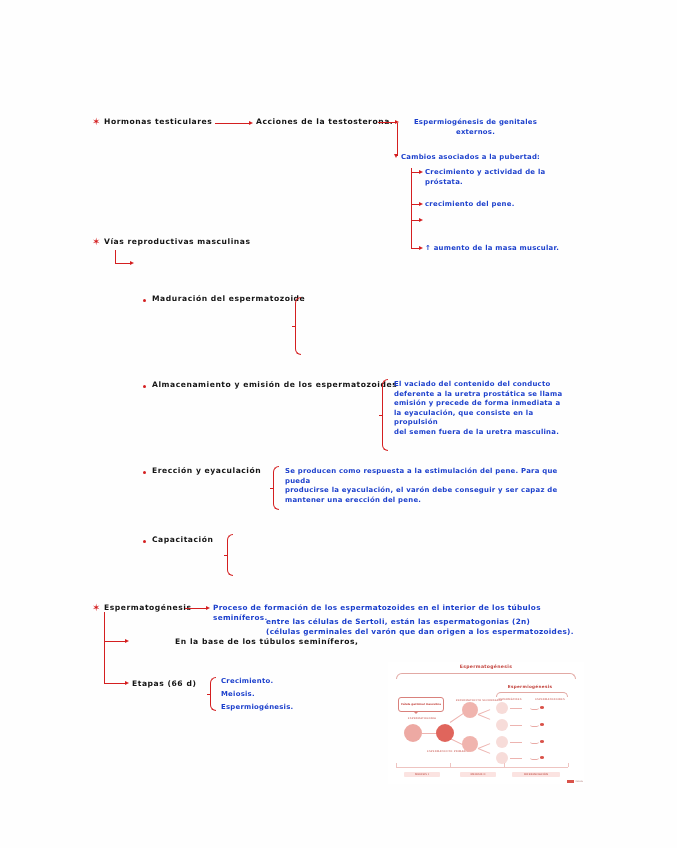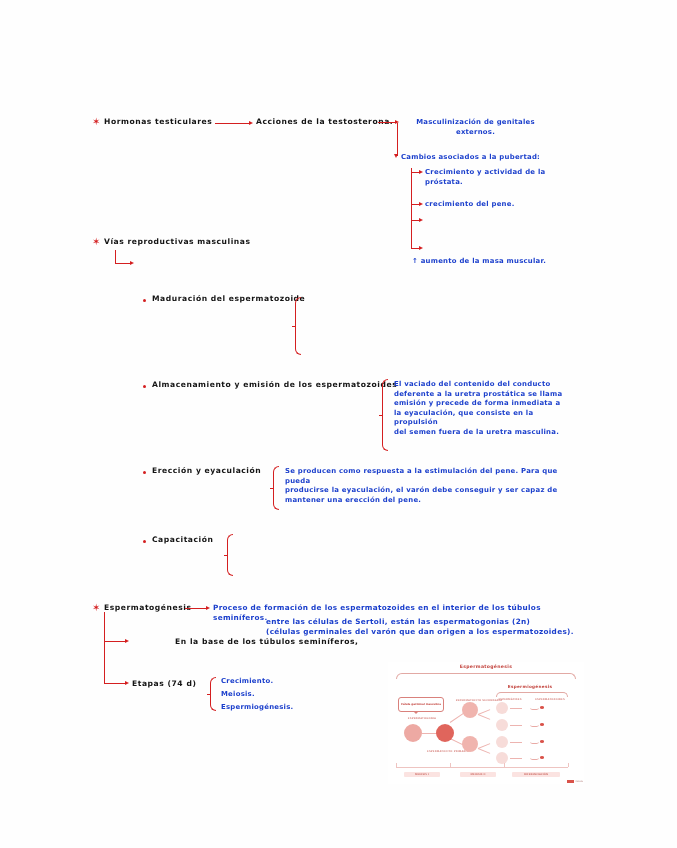--- a/index.html
+++ b/index.html
@@ -261,21 +261,21 @@
   <div class="ink black" style="left:104px; top:117px;">Hormonas testiculares</div>
 
   <div class="hline" style="left:215px; top:123px; width:35px;"></div>
   <div class="arrowhead" style="left:249px; top:120.5px;"></div>
 
   <div class="ink black" style="left:256px; top:117px;">Acciones de la testosterona.</div>
 
   <div class="hline" style="left:378px; top:122px; width:18px;"></div>
   <div class="arrowhead" style="left:395px; top:119.5px;"></div>
 
-  <div class="ink blue" style="left:403px; top:118px; text-align:center; width:145px;">Masculinización de genitales
+  <div class="ink blue" style="left:403px; top:118px; text-align:center; width:145px;">Espermiogénesis de genitales
 externos.</div>
 
   <div class="vline" style="left:397px; top:123px; height:33px;"></div>
   <div class="arrowhead-down" style="left:394.4px; top:154px;"></div>
 
   <div class="ink blue" style="left:401px; top:153px;">Cambios asociados a la pubertad:</div>
 
   <div class="trunk" style="left:411px; top:168px; height:81px;"></div>
 
   <div class="tick" style="left:411px; top:172px; width:9px;"></div>
@@ -285,21 +285,21 @@
 
   <div class="tick" style="left:411px; top:204px; width:9px;"></div>
   <div class="arrowhead" style="left:419px; top:201.8px;"></div>
   <div class="ink blue" style="left:425px; top:200px;">crecimiento del pene.</div>
 
   <div class="tick" style="left:411px; top:220px; width:9px;"></div>
   <div class="arrowhead" style="left:419px; top:217.8px;"></div>
 
   <div class="tick" style="left:411px; top:248px; width:9px;"></div>
   <div class="arrowhead" style="left:419px; top:245.8px;"></div>
-  <div class="ink blue" style="left:412px; top:244px;margin-top:13px;">↑ aumento de la masa muscular.</div>
+  <div class="ink blue" style="left:425px; top:244px;">↑ aumento de la masa muscular.</div>
 
   <div class="star" style="left:92px; top:238px;">✶</div>
 
   <div class="ink black" style="left:104px; top:237px;">Vías reproductivas masculinas</div>
 
   <div class="elbow" style="left:115px; top:250px; width:16px; height:13px;"></div>
   <div class="arrowhead" style="left:130px; top:260.5px;"></div>
 
 
   <div class="dot" style="left:143px; top:298.5px;"></div>
@@ -350,21 +350,21 @@
   <div class="arrowhead" style="left:125px; top:638.8px;"></div>
 
   <div class="ink black" style="left:132px; top:637px;margin-left:43px;">En la base de los túbulos seminíferos,</div>
 
   <div class="ink blue-lg" style="left:266px; top:617px; width:320px;">entre las células de Sertoli, están las espermatogonias (2n)
 (células germinales del varón que dan origen a los espermatozoides).</div>
 
   <div class="tick" style="left:104px; top:683px; width:22px;"></div>
   <div class="arrowhead" style="left:125px; top:680.8px;"></div>
 
-  <div class="ink black" style="left:132px; top:679px;">Etapas (74 d)</div>
+  <div class="ink black" style="left:132px; top:679px;">Etapas (66 d)</div>
 
   <div class="bracket" style="left:210px; top:677px; height:32px;"></div>
 
   <div class="ink blue" style="left:221px; top:677px;">Crecimiento.</div>
   <div class="ink blue" style="left:221px; top:690px;">Meiosis.</div>
   <div class="ink blue" style="left:221px; top:703px;">Espermiogénesis.</div>
 
   <div id="diagram">
 
     <div class="dg-title" style="left:0; top:2px; width:196px; text-align:center; font-size:4.6px;">Espermatogénesis</div>

